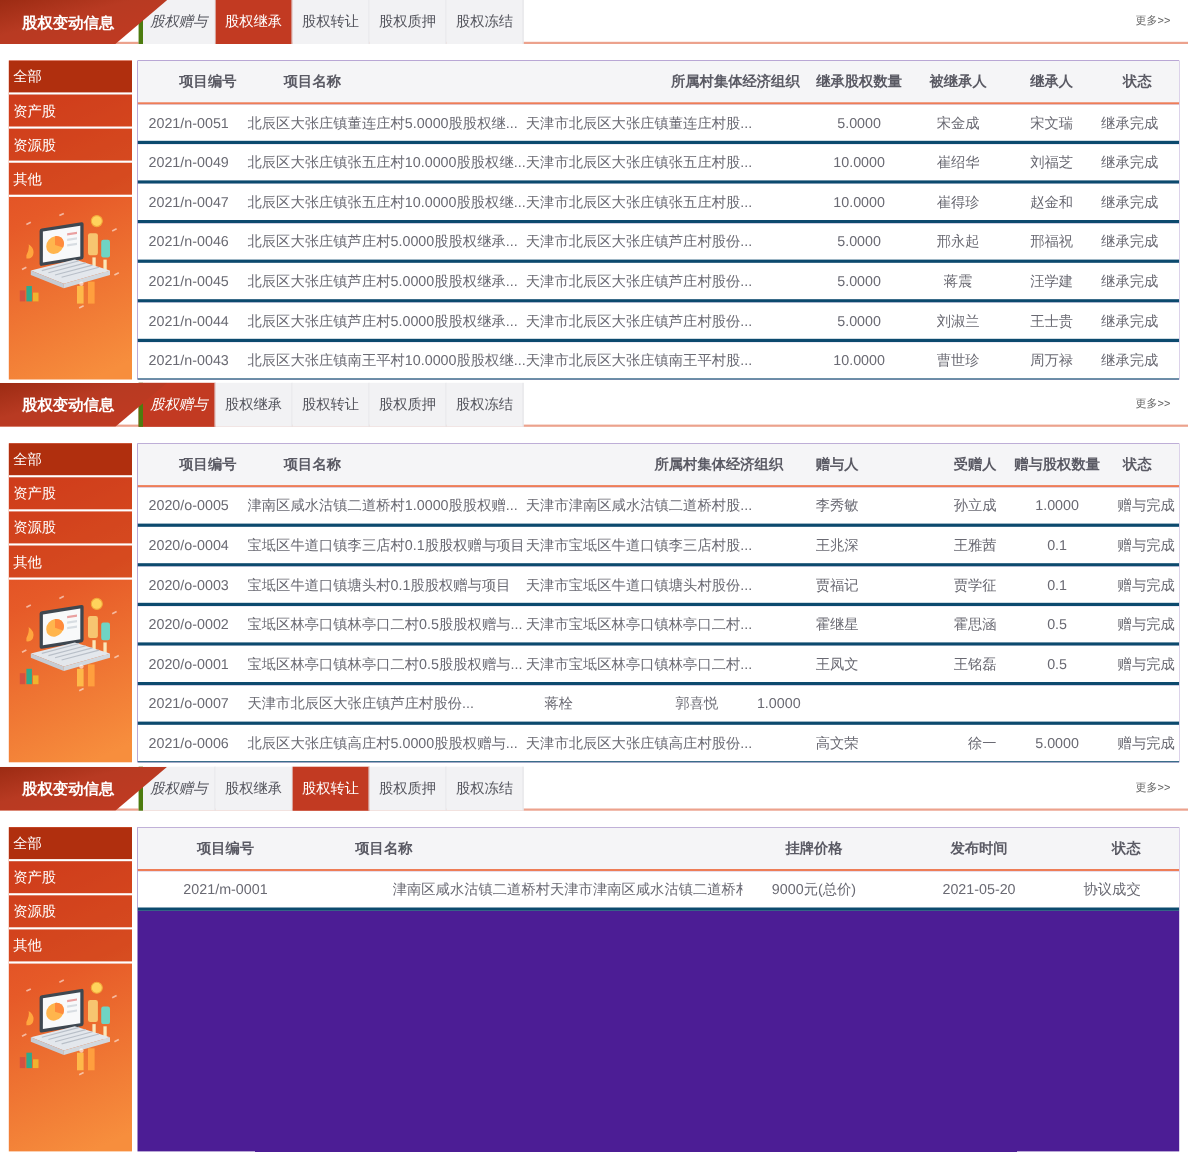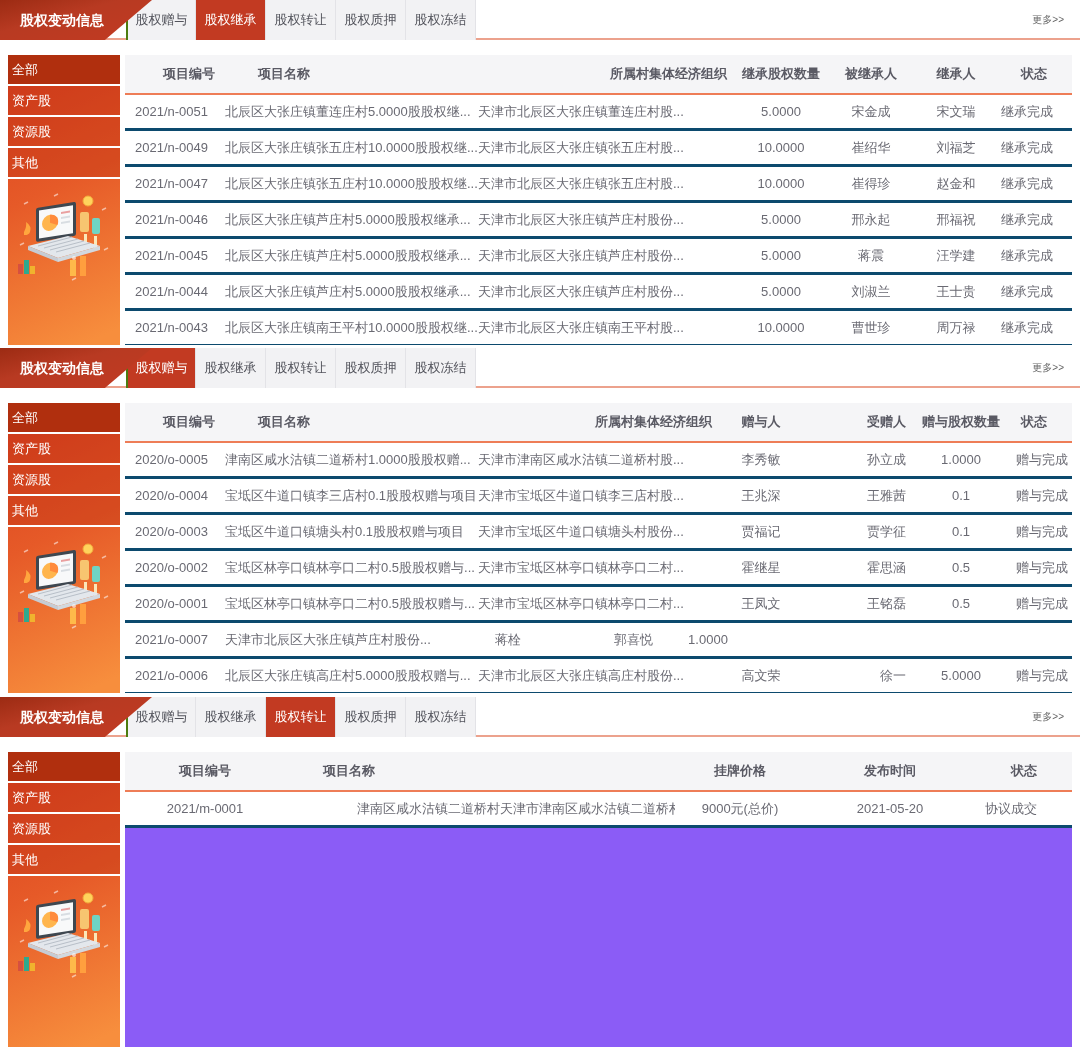--- a/index.html
+++ b/index.html
@@ -15,35 +15,35 @@
   
   .sec-header{position:absolute;top:0;left:0;width:100%;height:40px;background:#fff;
     border-bottom:2px solid #eca28d;}
   .banner{position:absolute;left:0;top:0;width:152px;height:40px;z-index:2;
     clip-path:polygon(0 0,100% 0,69% 100%,0 100%);
     background:linear-gradient(165deg,var(--banner-dark,#9c2b13) 0%,#b83a22 40%,var(--accent,#c7452e) 100%);
     color:#fff;font-size:14px;font-weight:bold;line-height:40px;padding-left:20px;}
   .tabs{position:absolute;left:126px;top:0;height:40px;display:flex;}
   .tab{width:70px;height:40px;line-height:40px;text-align:center;font-size:13px;color:#53545c;
     background:#f2f2f4;border-right:1px solid #e3e3e7;cursor:pointer;white-space:nowrap;overflow:hidden;}
-  .tab:first-child{border-left:2px solid #4d7c0f;}
+  .tab:first-child{border-left:4px solid #4d7c0f;font-style:italic;}
   .tab.active{background:var(--accent,#c23a22);color:#fff;}
   .more{position:absolute;right:16px;top:0;line-height:40px;font-size:10px;color:#666;cursor:pointer;}
 
   
   .sec-body{position:absolute;left:0;width:100%;top:55px;height:calc(100% - 55px);}
 
   .sidebar{position:absolute;left:8px;top:0;bottom:0;width:112px;overflow:hidden;
     background:linear-gradient(155deg,var(--side-start,#d83f1f) 0%,#e65a28 45%,var(--side-end,#f78e3d) 95%);}
   .side-item{height:31px;line-height:29px;padding-left:4px;color:#fff;font-size:13px;
     background:rgba(178,40,12,0.30);border-bottom:2px solid #fff;cursor:pointer;}
   .side-item.active{background:#b02f0e;}
   .illus{position:absolute;left:6px;top:135px;width:100px;height:100px;}
 
-  .table{position:absolute;left:125px;right:8px;top:0;bottom:0;overflow:hidden;background:#8b5cf6;}
+  .table{position:absolute;left:125px;right:8px;top:0;bottom:0;overflow:hidden;background:#4c1d95;}
   .thead{display:flex;height:40px;align-items:center;background:#f5f5f7;
     border-bottom:2px solid var(--underline,#ee7d57);}
   .trow{display:flex;height:36px;align-items:center;border-bottom:3px solid #0c4a6e;background:#fff;cursor:pointer;}
   .cell{white-space:nowrap;overflow:hidden;font-size:13px;flex-shrink:0;}
   .hc{color:#5a5a64;font-weight:bold;}
   .tc{color:#6a6a73;}
 
   
   .cols7a .c0{width:100px;padding-left:10px;}
   .cols7a .hc.c0{padding-left:38px;}

